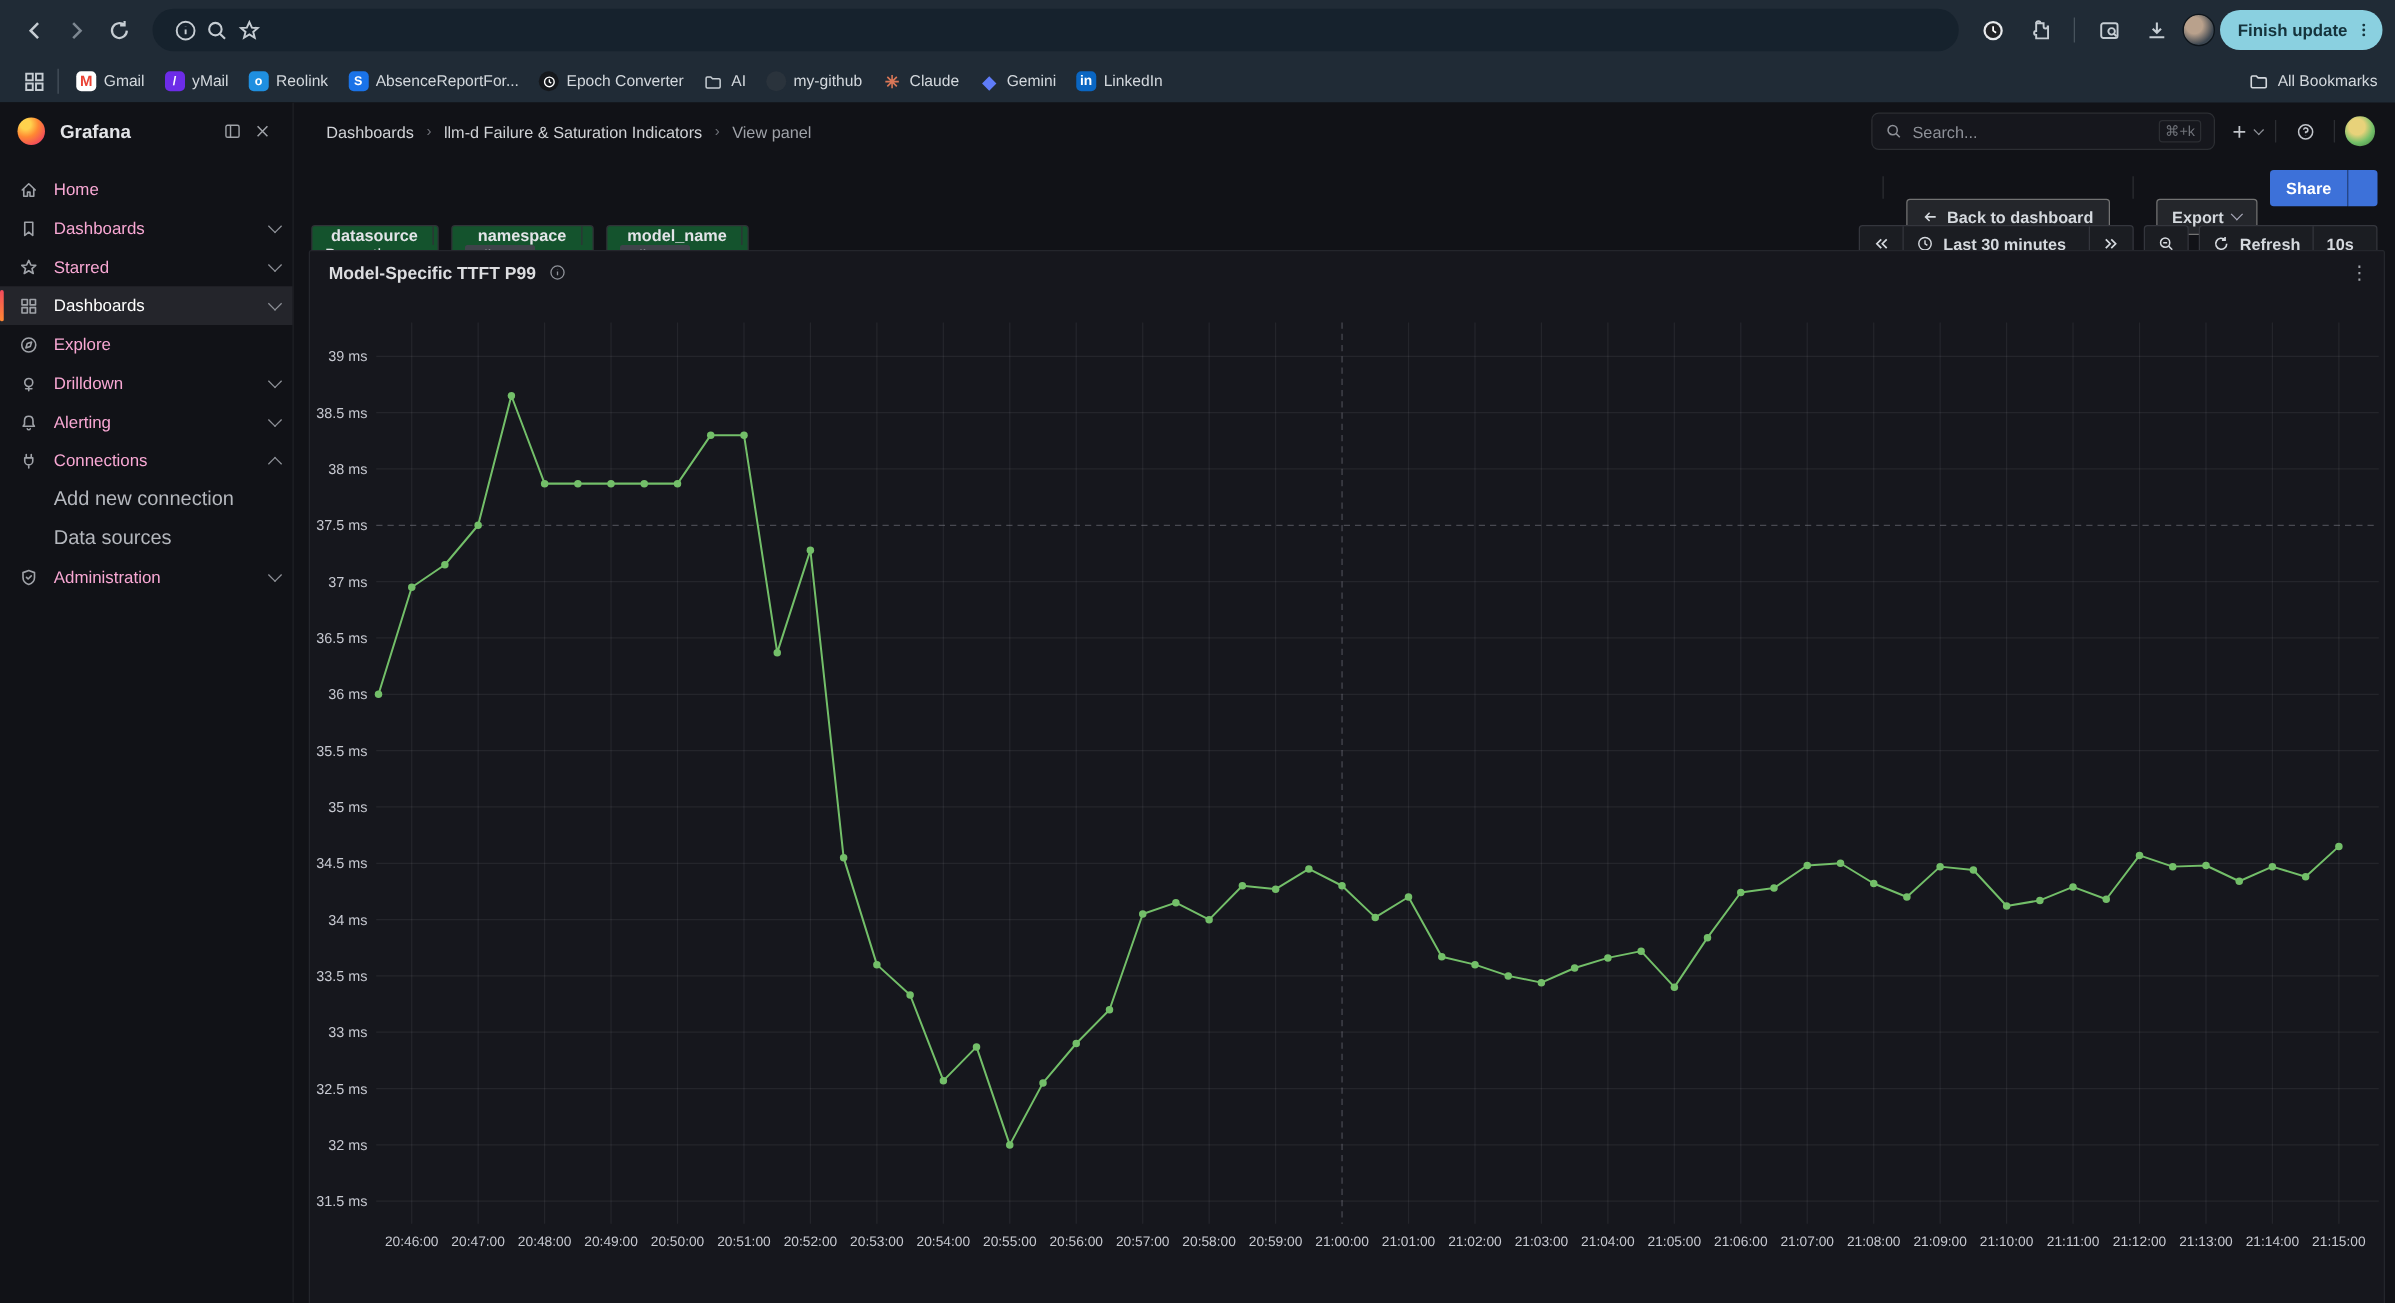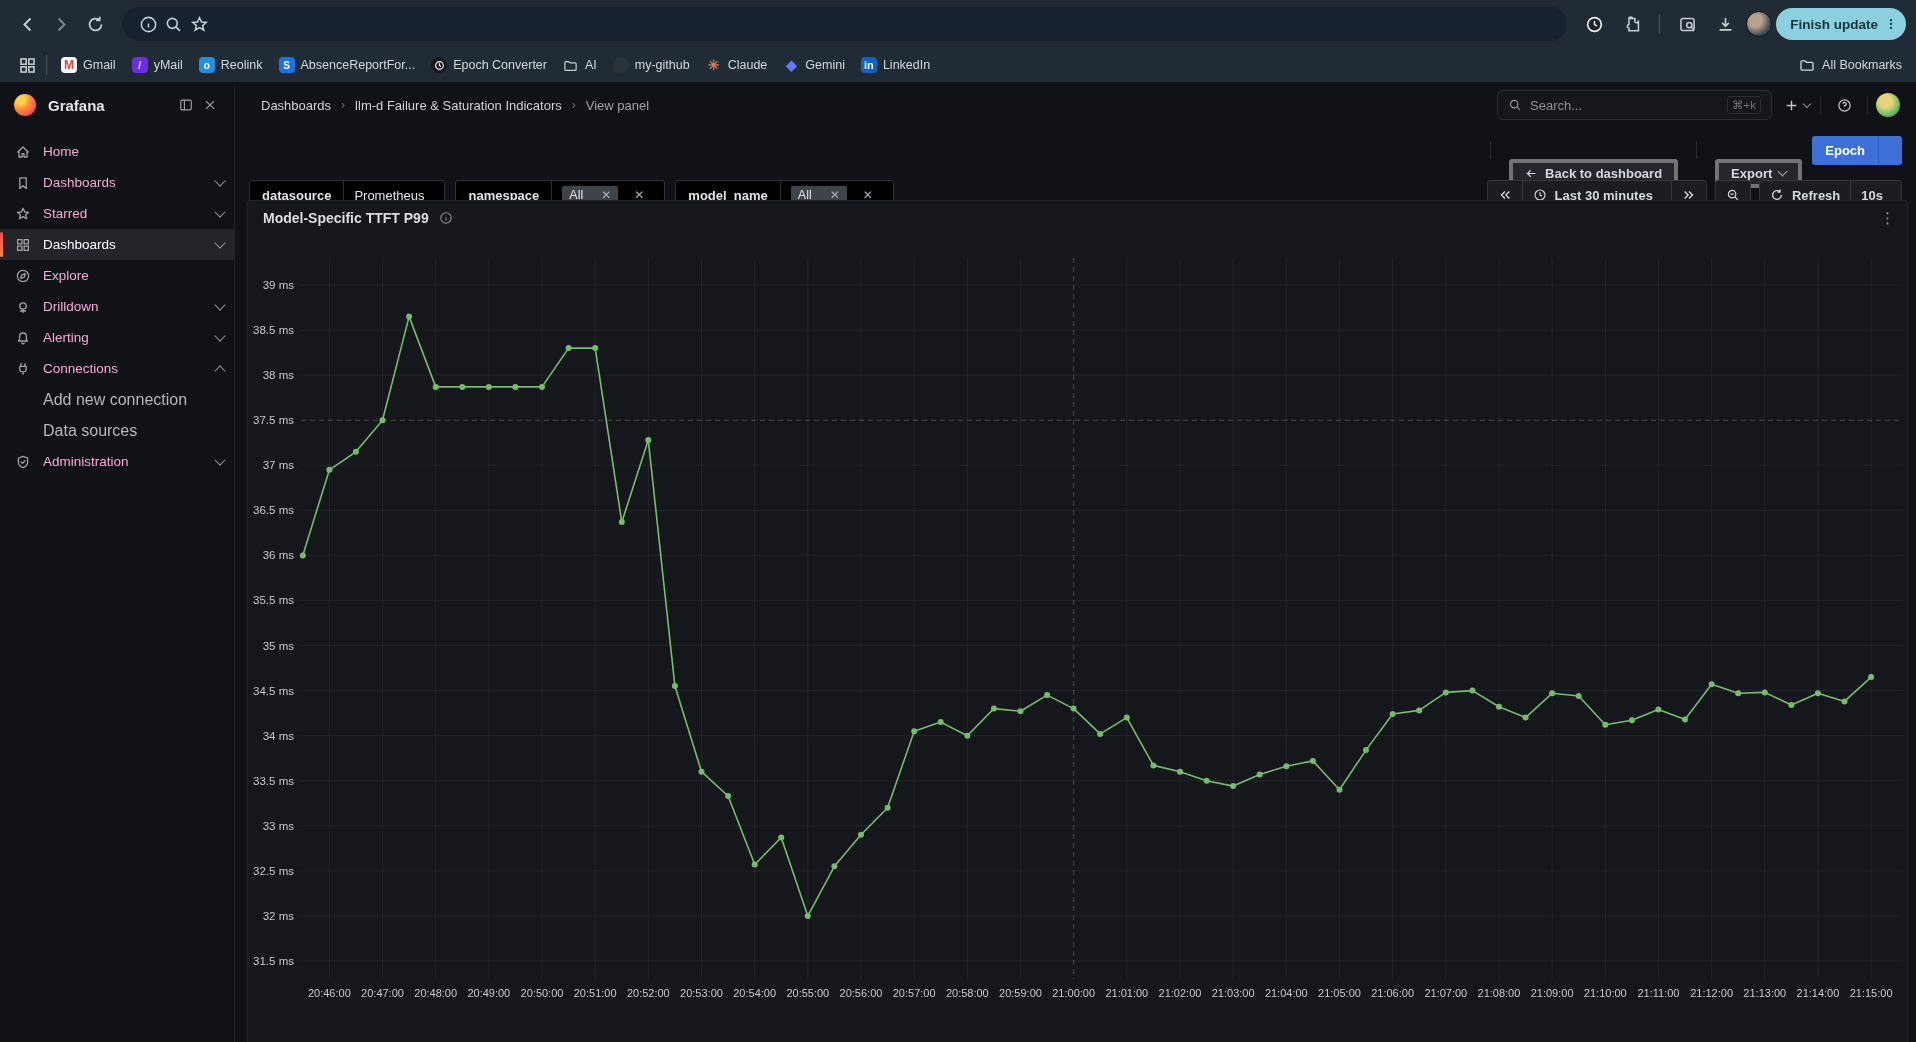--- a/index.html
+++ b/index.html
@@ -46,29 +46,29 @@
   #breadcrumb .bc.current { color:#9fa2a8; }
   #breadcrumb .bc-sep { color:#6e7077; font-size:12px; }
   #gf-search { margin-left:auto; width:275px; height:30px; background:#16171d; border:1px solid #2c2e33; border-radius:6px; display:flex; align-items:center; padding:0 10px; color:#8e9198; font-size:13px; gap:8px; }
   #gf-search .short { margin-left:auto; color:#70737a; font-size:11.5px; border:1px solid #2c2e33; border-radius:3px; padding:1px 4px; }
   .hd-ic { width:30px; height:30px; display:flex; align-items:center; justify-content:center; color:#c2c5cb; }
   .hd-ic svg { width:15px; height:15px; }
   #gf-avatar { width:24px; height:24px; border-radius:50%; background:radial-gradient(circle at 40% 35%, #e8d27a 0 30%, #73bf69 60%, #3f7a3a 100%); }
   .vdiv { width:1px; height:18px; background:#2c2e33; margin:0 8px; }
 
   #gf-actions { left:235px; top:46px; width:1681px; height:44px; display:flex; align-items:center; justify-content:flex-end; padding-right:14px; gap:10px; }
-  .btn { height:29px; display:flex; align-items:center; gap:7px; background:#24262b; border:4px solid #737373; border-radius:3px; color:#d5d9de; font-size:13px; font-weight:600; padding:0 12px; cursor:pointer;margin-top:46px; }
+  .btn { height:29px; display:flex; align-items:center; gap:7px; background:#24262b; border:1px solid #737373; border-radius:3px; color:#d5d9de; font-size:13px; font-weight:600; padding:0 12px; cursor:pointer;margin-top:46px; }
   .btn .bchev { width:7px; height:7px; border-right:1.5px solid #aab; border-bottom:1.5px solid #aab; transform:rotate(45deg); margin-top:-3px; }
   #share-group { display:flex; }
   #share-main { height:29px; background:#3d71d9; border:none; border-radius:3px 0 0 3px; color:#fff; font-size:13px; font-weight:600; padding:0 13px; cursor:pointer; }
   #share-caret { width:24px; height:29px; background:#3d71d9; border-left:1px solid #2c5bb8; border-radius:0 3px 3px 0; display:flex; align-items:center; justify-content:center; cursor:pointer; }
   #share-caret .bchev { border-color:#fff; }
 
   #gf-subbar { left:235px; top:90px; width:1681px; height:46px; display:flex; align-items:center; padding:0 14px; }
-  .var-group { display:flex; align-items:center; height:30px; border:1px solid #2f3237; border-radius:3px; margin-right:10px; background:#000000; }
+  .var-group { display:flex; align-items:center; height:30px; border:1px solid #2f3237; border-radius:3px; margin-right:10px; background:#14532d;flex-direction:column; }
   .var-label { padding:0 12px; font-size:13px; font-weight:700; color:#e3e4e8; height:100%; display:flex; align-items:center; border-right:1px solid #2f3237; }
   .var-value { padding:0 10px; font-size:13px; color:#e3e4e8; display:flex; align-items:center; gap:10px; }
   .var-chip { background:#3f434a; border-radius:2px; font-size:12.5px; padding:2px 7px; display:flex; align-items:center; gap:18px; color:#e3e4e8; }
   .xmark { color:#aeb1b8; font-size:12px; line-height:1; }
   .time-right { margin-left:auto; display:flex; align-items:center; gap:8px; }
   .tgroup { display:flex; align-items:center; height:30px; border:1px solid #34363d; background:#1b1d22; border-radius:3px; color:#d5d9de; }
   .tseg { height:100%; display:flex; align-items:center; padding:0 10px; border-right:1px solid #34363d; font-size:13px; font-weight:600; gap:8px; }
   .tseg:last-child { border-right:none; }
   .tseg svg { width:14px; height:14px; }
 
@@ -367,21 +367,21 @@
           <path d="M13 8H3M7 4 3 8l4 4"></path>
         </svg>
       <span>Back to dashboard</span>
     </button>
     <div class="vdiv"></div>
     <button class="btn">
       <span>Export</span>
         <span class="bchev"></span>
     </button>
     <div id="share-group">
-      <button id="share-main">Epoch</button>
+      <button id="share-main">Share</button>
       <div id="share-caret">
           <span class="bchev"></span>
         </div>
     </div>
   </div>
 
   <div id="gf-subbar" class="abs">
     <div id="var-groups" style="display:flex">
         <div class="var-group">
           <div class="var-label">datasource</div>

